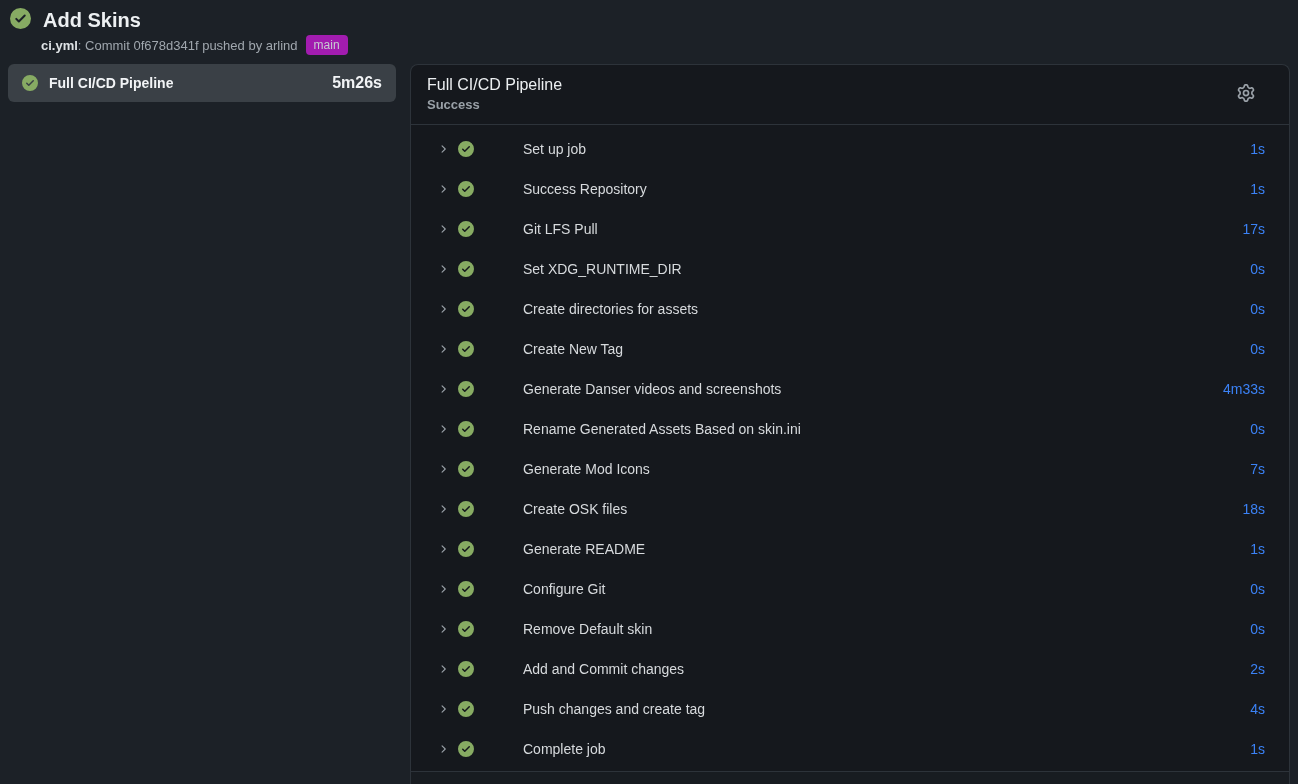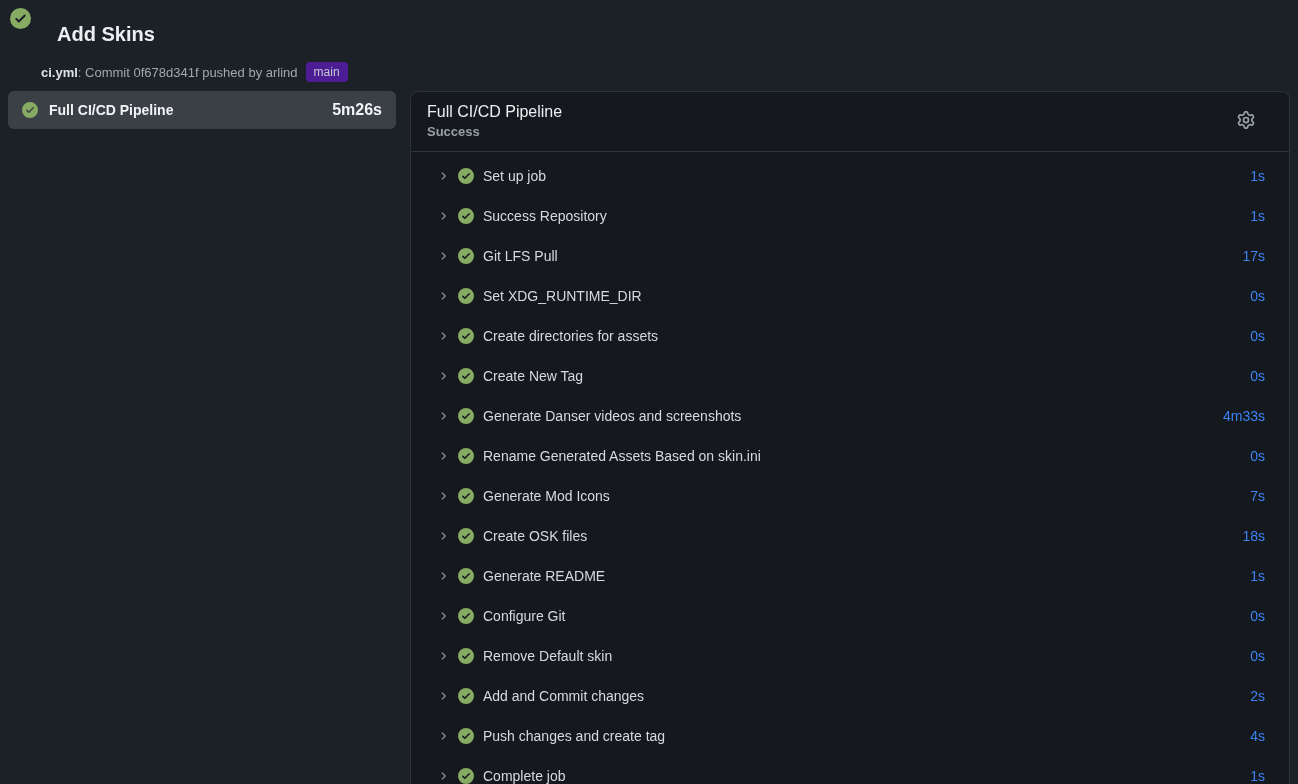--- a/index.html
+++ b/index.html
@@ -8,25 +8,25 @@
     width: 1298px; height: 784px; overflow: hidden;
     background: #1c2127;
     font-family: "Liberation Sans", "DejaVu Sans", sans-serif;
     color: #d7dadd;
   }
   .page { padding: 7px 8px 0 8px; height: 100%; display: flex; flex-direction: column; }
 
   
   .run-header { display: flex; align-items: flex-start; gap: 10px; padding-left: 2px; margin-bottom: 9px; }
   .run-header .status-icon-lg { margin-top: 1px; }
-  .run-title { margin: 16px; font-size: 20px; font-weight: 600; color: #edf0f2; line-height: 1.15; }
+  .run-title { margin: 2px; font-size: 20px; font-weight: 600; color: #edf0f2; line-height: 1.15; }
   .run-meta { display: flex; align-items: center; gap: 8px; margin-top: 3px; font-size: 13px; color: #a0a7ae; }
   .run-meta .wf { font-weight: 700; color: #dfe3e6; }
   .branch-badge {
-    background: #4c1d95; color: #c6cbd1; font-size: 12px; line-height: 1;
+    background: #a21caf; color: #c6cbd1; font-size: 12px; line-height: 1;
     padding: 4px 8px; border-radius: 4px; cursor: pointer;
   }
 
   
   .run-body { display: flex; gap: 14px; align-items: flex-start; flex: 1; min-height: 0; }
   .jobs-sidebar { width: 388px; flex-shrink: 0; }
   .job-card {
     display: flex; align-items: center; gap: 11px;
     background: #3a4046; border-radius: 6px; height: 38px; padding: 0 14px;
     cursor: pointer;
@@ -49,21 +49,21 @@
   .gear-btn {
     background: none; border: none; padding: 4px; margin-right: 14px;
     color: #9aa1a8; cursor: pointer; display: flex; align-items: center;
   }
   .steps { padding-top: 4px; }
   .step-row {
     display: flex; align-items: center; gap: 9px;
     height: 40px; padding: 0 24px 0 26px; cursor: pointer; font-size: 14px;
   }
   .chev { display: flex; align-items: center; color: #9aa1a8; }
-  .step-name { flex: 1; color: #d7dadd; white-space: nowrap; overflow: hidden; text-overflow: ellipsis; }
+  .step-name { flex: 1; color: #d7dadd; white-space: nowrap; overflow: hidden; text-overflow: ellipsis; margin-left: 40px; }
   .step-duration { color: #3b82f6; }
   .panel-footer { border-top: 1px solid #2d333a; height: 14px; background: #181c21; margin-top: 2px; }
 
   .status-icon { display: inline-flex; flex-shrink: 0; }
   .green { color: #87ab63; }
 </style>
 </head>
 <body>
 
 <div class="page">

